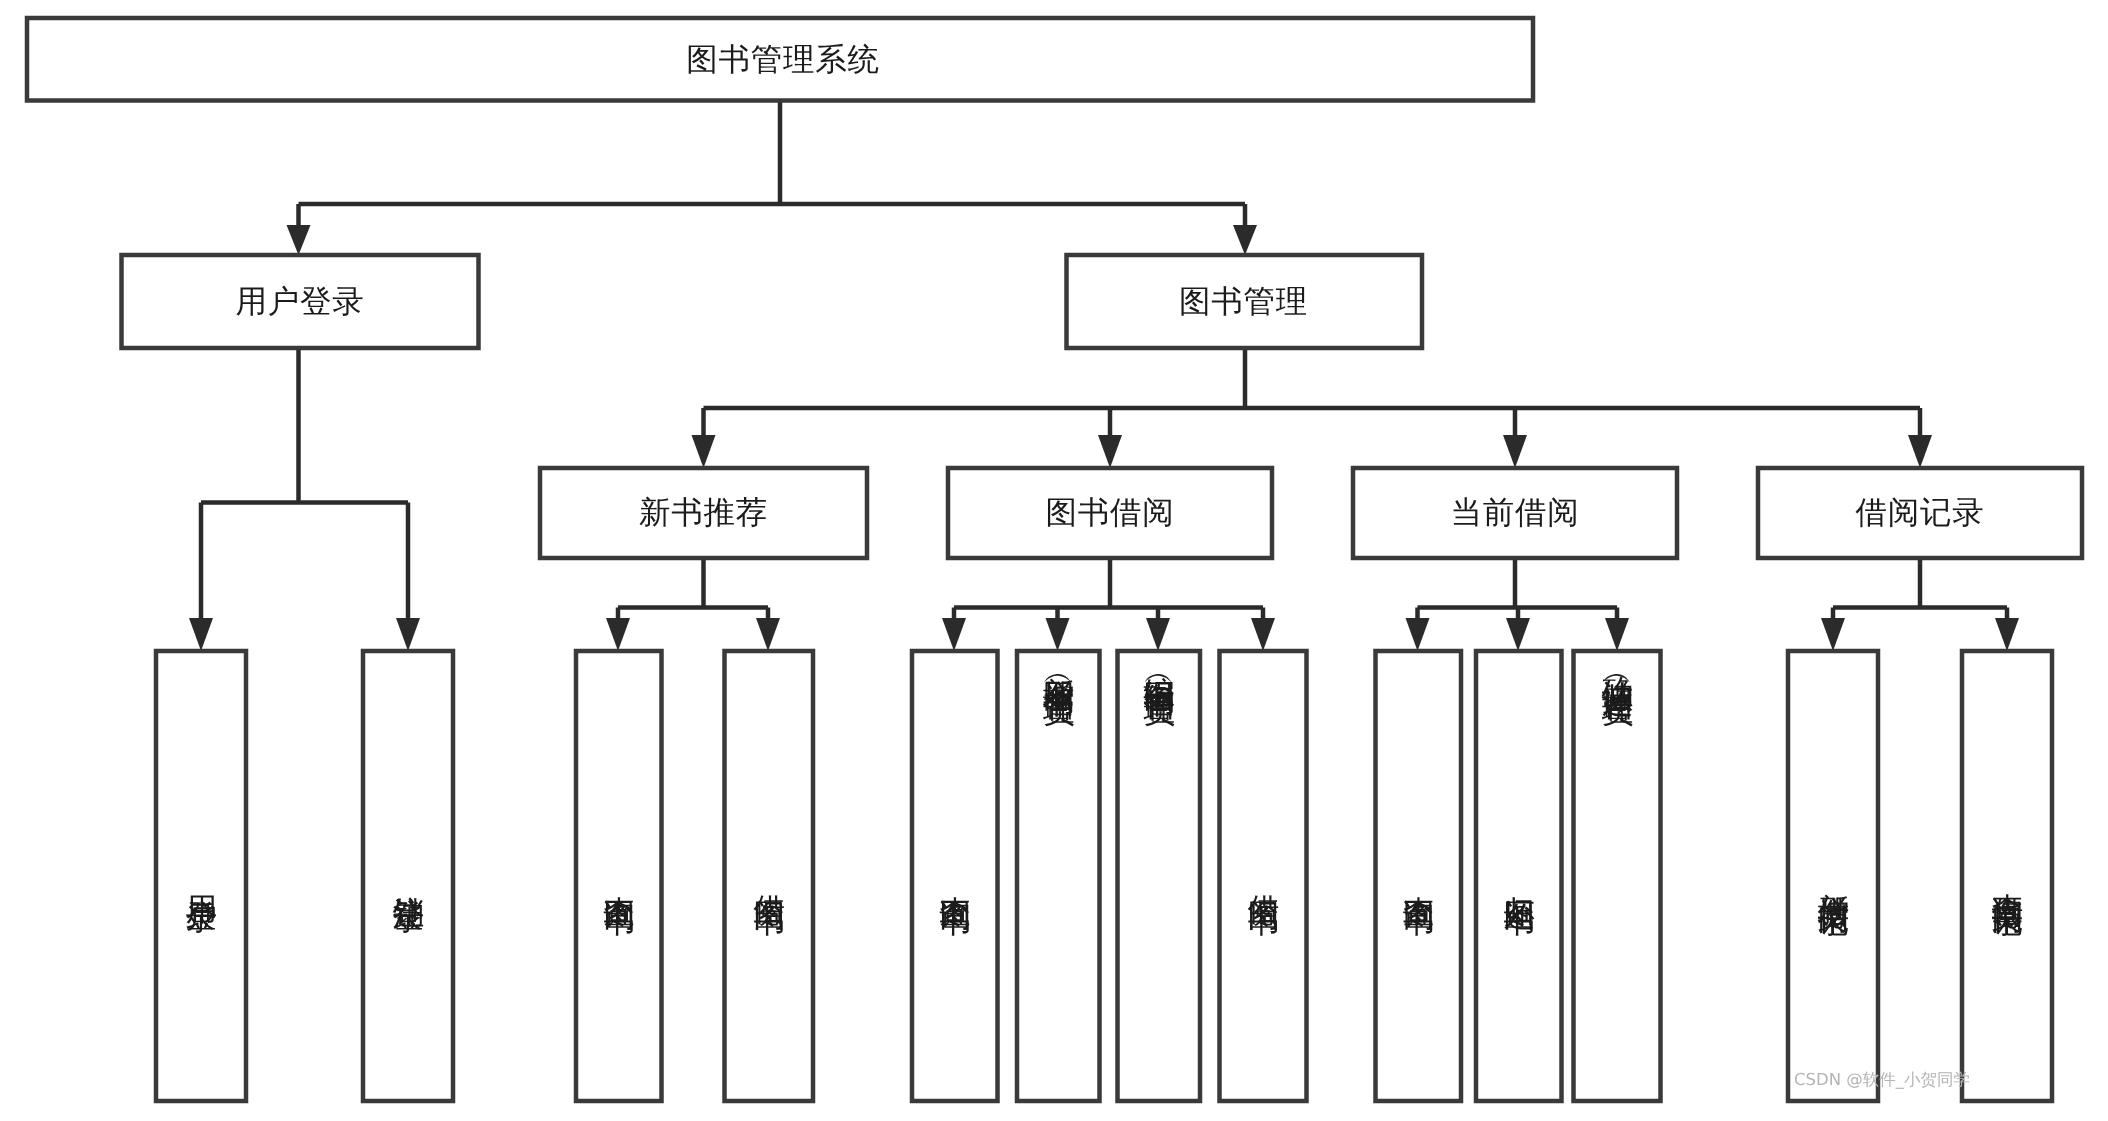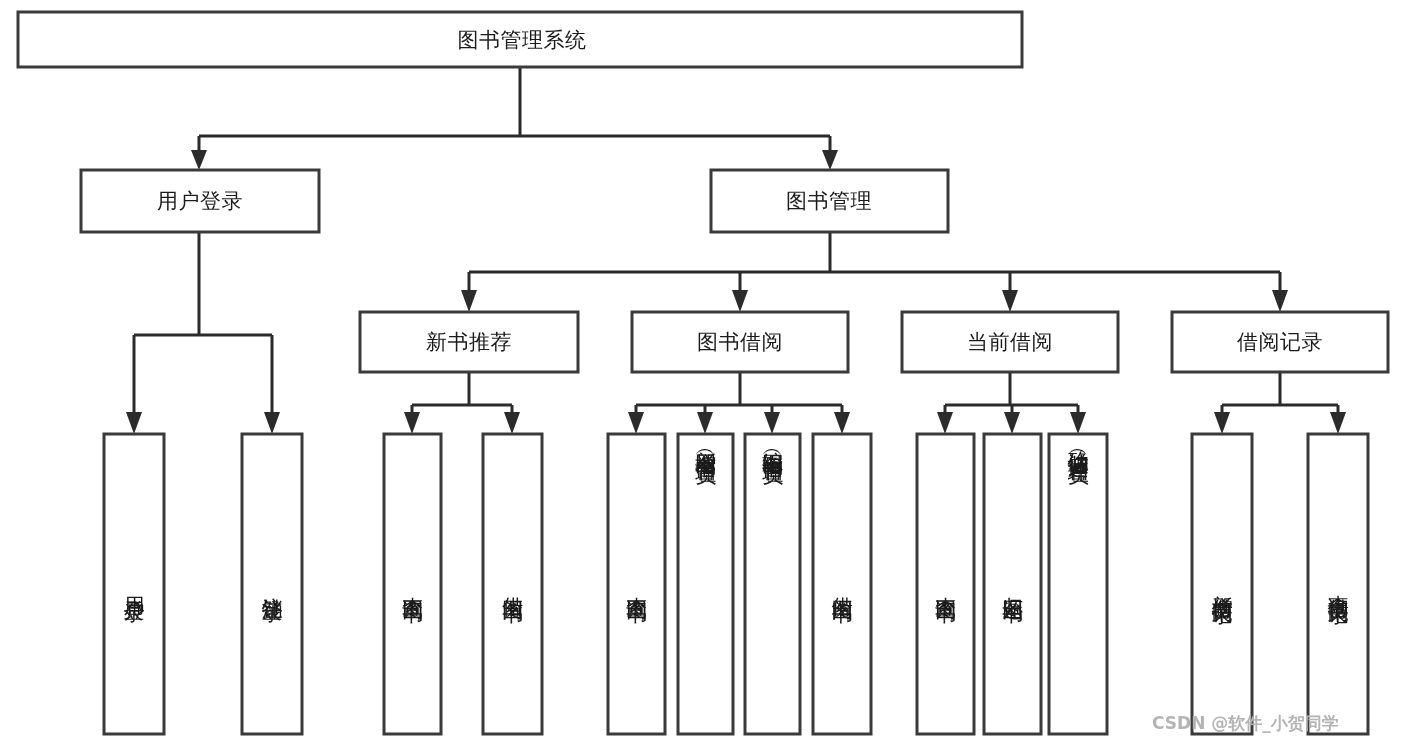--- a/index.html
+++ b/index.html
@@ -26,27 +26,26 @@
     writing-mode:vertical-rl;
     text-orientation:upright;
     font-family:"DejaVu Sans","Liberation Sans",sans-serif;
     font-size:21px;color:#1b1b1b;
     line-height:1.08;
     letter-spacing:2px;
     white-space:nowrap;
   }
   #watermark{
     position:absolute;
-    left:1152px;top:712px;
-    font-family:"DejaVu Sans","Liberation Sans",sans-serif;
-    font-size:17px;
+    left:1196px;top:712px;
+    font-family:"DejaVu Sans","Liberation Sans",sans-serif;
+    font-size:11px;
     color:#b4b4b4;
     white-space:nowrap;
     user-select:none;
-    font-weight:bold;
   }
 </style>
 </head>
 <body>
 
 <div id="diagram-root">
 
   <svg id="tree" viewBox="0 0 1405 747">
 
     <g>

